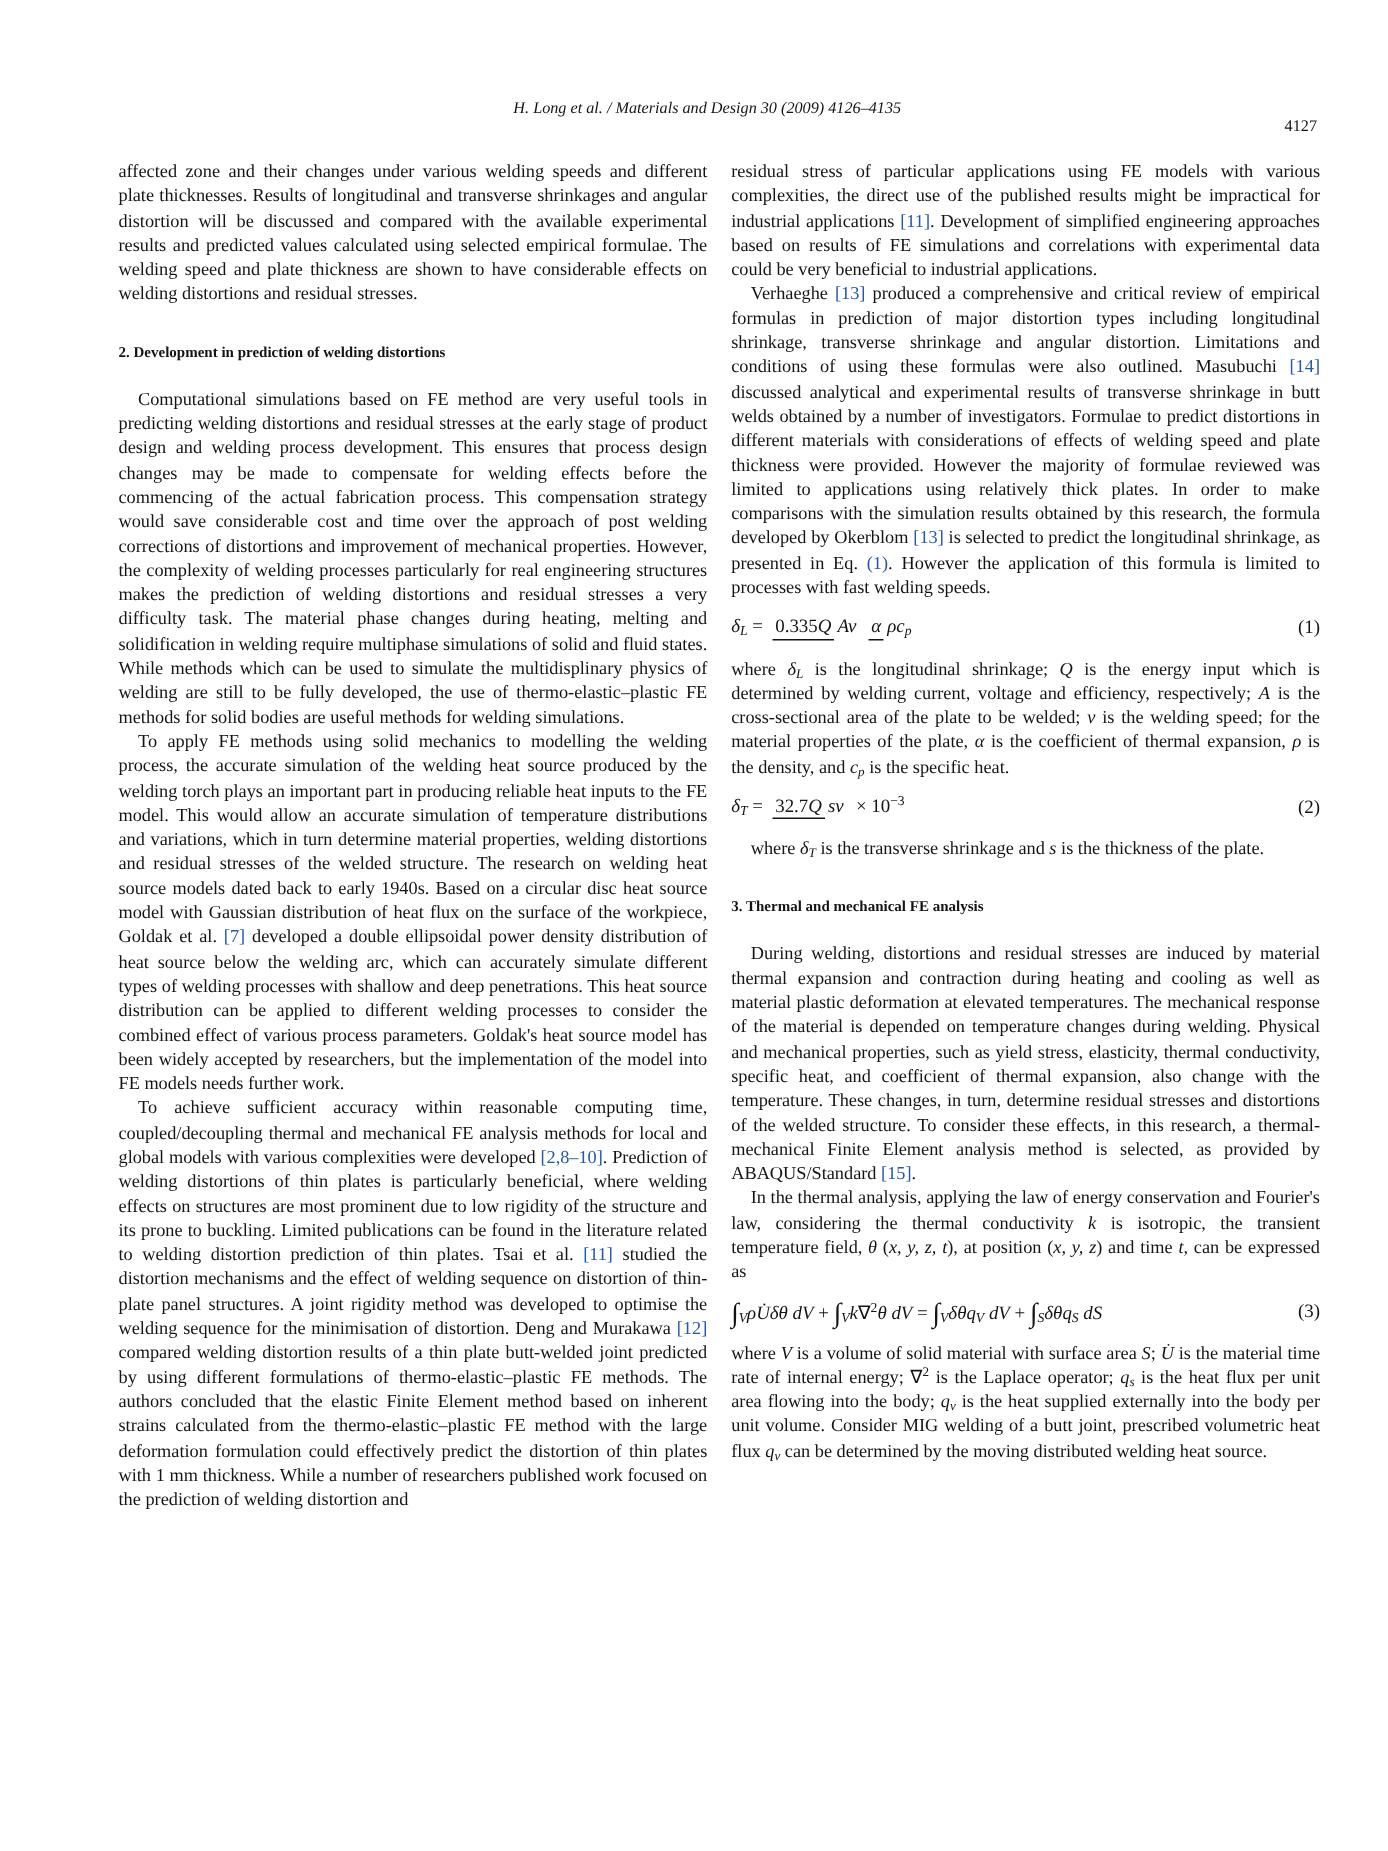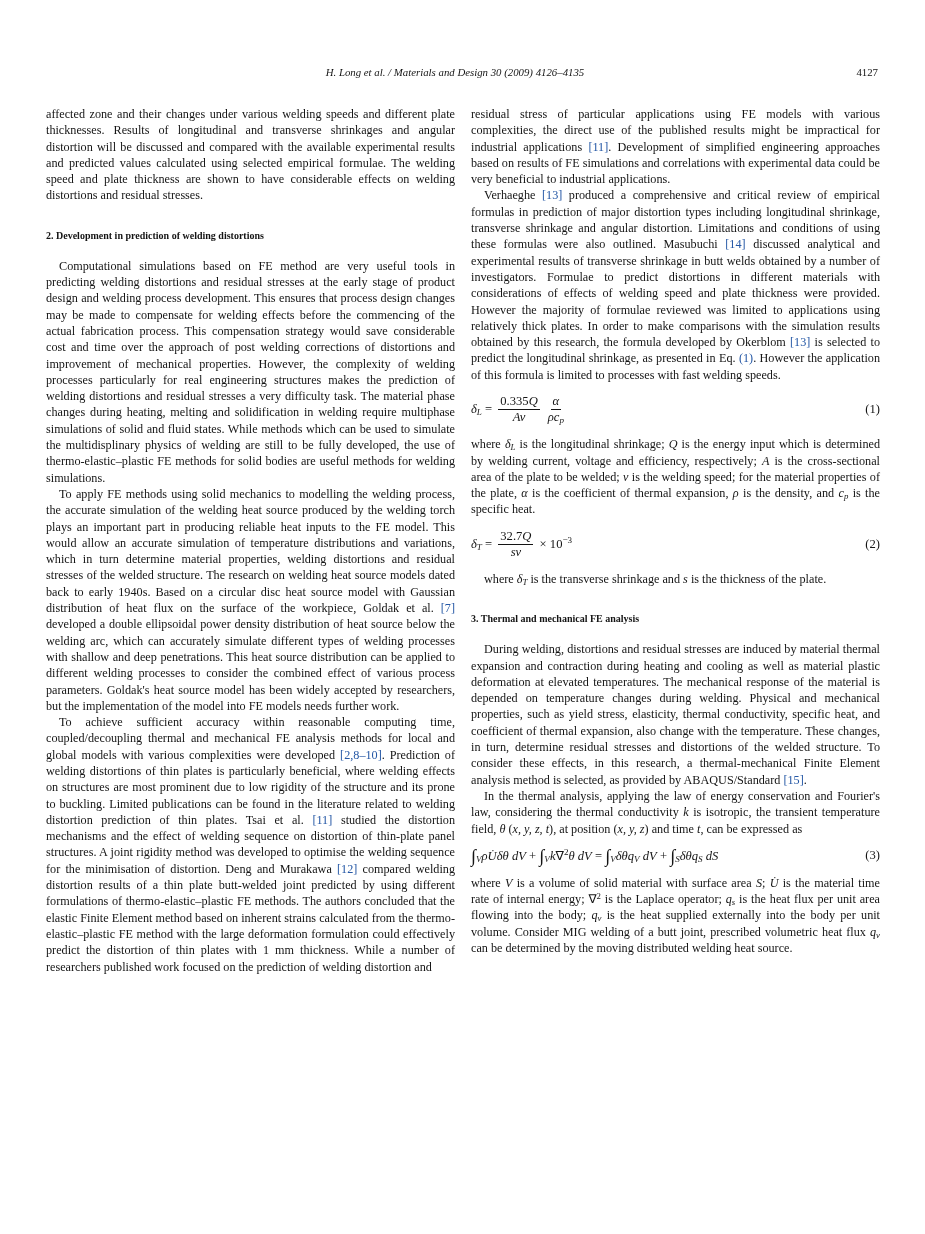--- a/index.html
+++ b/index.html
@@ -3,42 +3,42 @@
 <meta charset="utf-8">
 <style>
   :root{
     --link:#2457a5;
     --text:#141414;
     --bg:#ffffff;
   }
   html,body{margin:0;padding:0;background:var(--bg);}
   .page{
     width:925px;height:1234px;box-sizing:border-box;
-    padding:66px 45px 0 30px;
+    padding:66px 45px 0 63px;
     background:var(--bg);color:var(--text);
     font-family:"Liberation Serif", serif;
     position:relative;overflow:hidden;
   }
   .running-head{position:relative;height:16px;margin-bottom:24px;font-size:10.8px;}
   .rh-center{position:absolute;left:0;right:0;text-align:center;font-style:italic;}
-  .rh-page{position:absolute;right:2px;top:0;font-style:normal;}
+  .rh-page{position:absolute;right:2px;top:12px;font-style:normal;}
   .columns{display:flex;gap:16px;margin-left:16px;}
   .col{flex:1 1 0;min-width:0;}
   p{margin:0;font-size:12.2px;line-height:16.3px;text-align:justify;hyphens:auto;}
   p.ind{text-indent:13px;}
   h2{font-size:10px;font-weight:bold;margin:26px 0 16px 0;line-height:1.2;}
   .cite{color:var(--link);cursor:pointer;}
   .it{font-style:italic;}
   .sb{font-size:0.72em;vertical-align:-0.25em;line-height:0;}
   .sp{font-size:0.72em;vertical-align:0.5em;line-height:0;}
   .intg{font-size:1.45em;line-height:0;vertical-align:-0.12em;}
   .eqrow{display:flex;align-items:center;margin:11px 0;font-size:12.6px;}
   .eqbody{flex:1 1 auto;display:block;}
   .eqnum{margin-left:8px;flex:0 0 auto;}
-  .frac{display:inline-flex;flex-direction:column;align-items:center;vertical-align:middle;margin:0 3px;line-height:1.2;text-align:center;}
+  .frac{display:inline-flex;align-items:flex-start;vertical-align:middle;margin:0 3px;line-height:1.2;text-align:center;}
   .fnum{border-bottom:1px solid currentColor;padding:0 2px;}
   .fden{padding:0 2px;}
 </style>
 </head>
 <body>
 
 <div class="page">
   <div class="running-head">
     <span class="rh-center">H. Long et al. / Materials and Design 30 (2009) 4126–4135</span>
     <span class="rh-page">4127</span>

